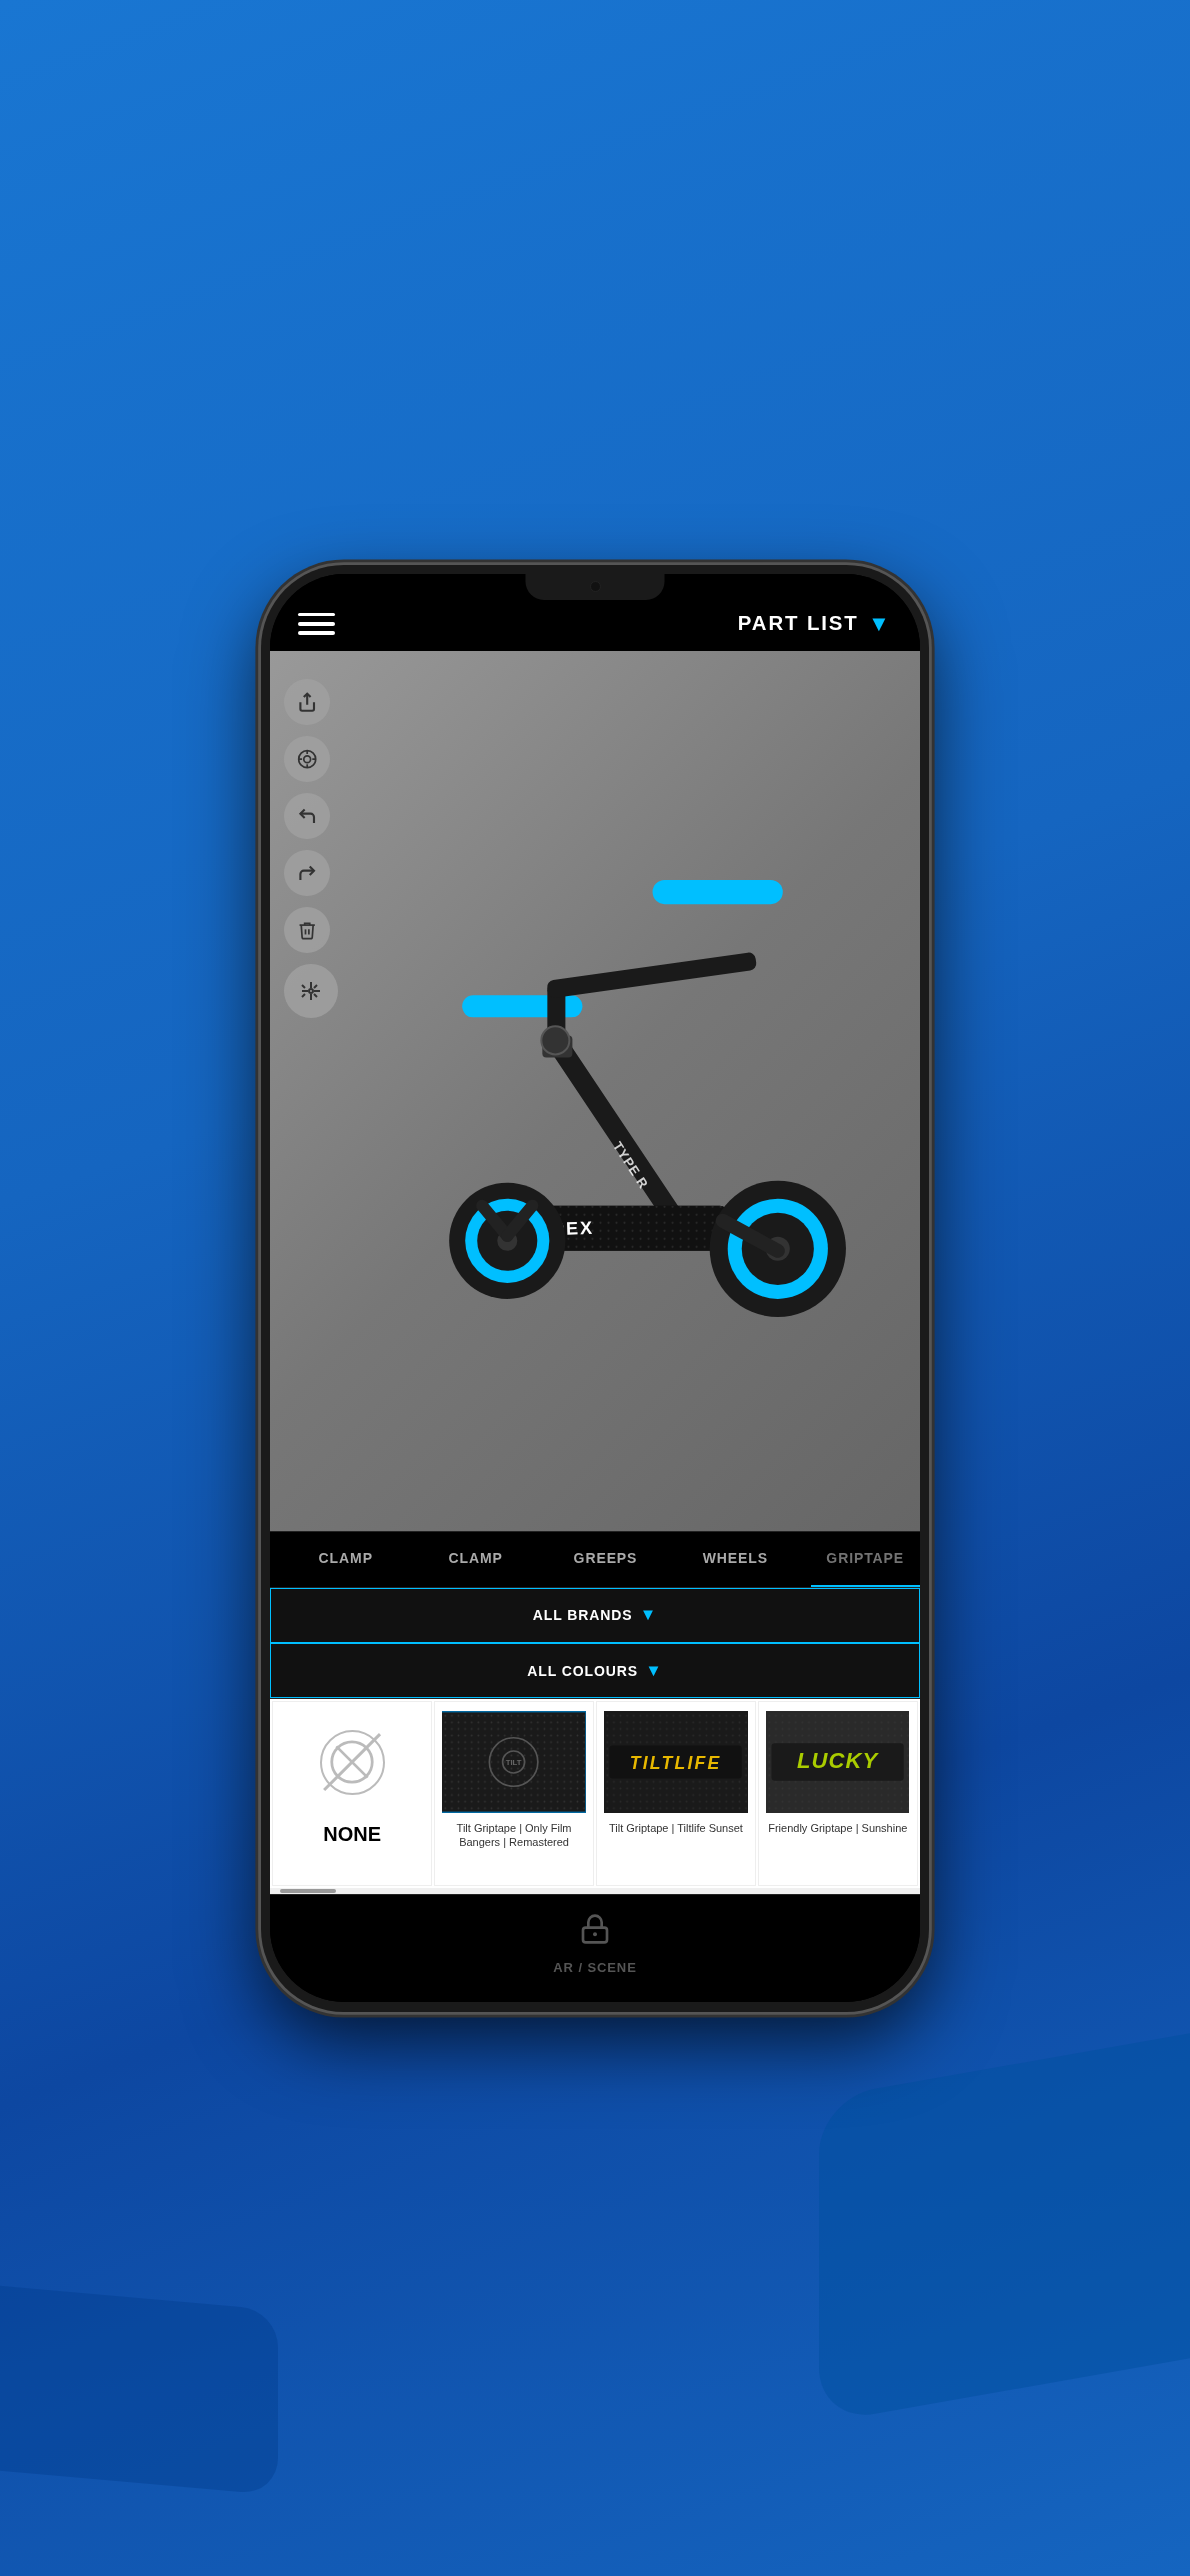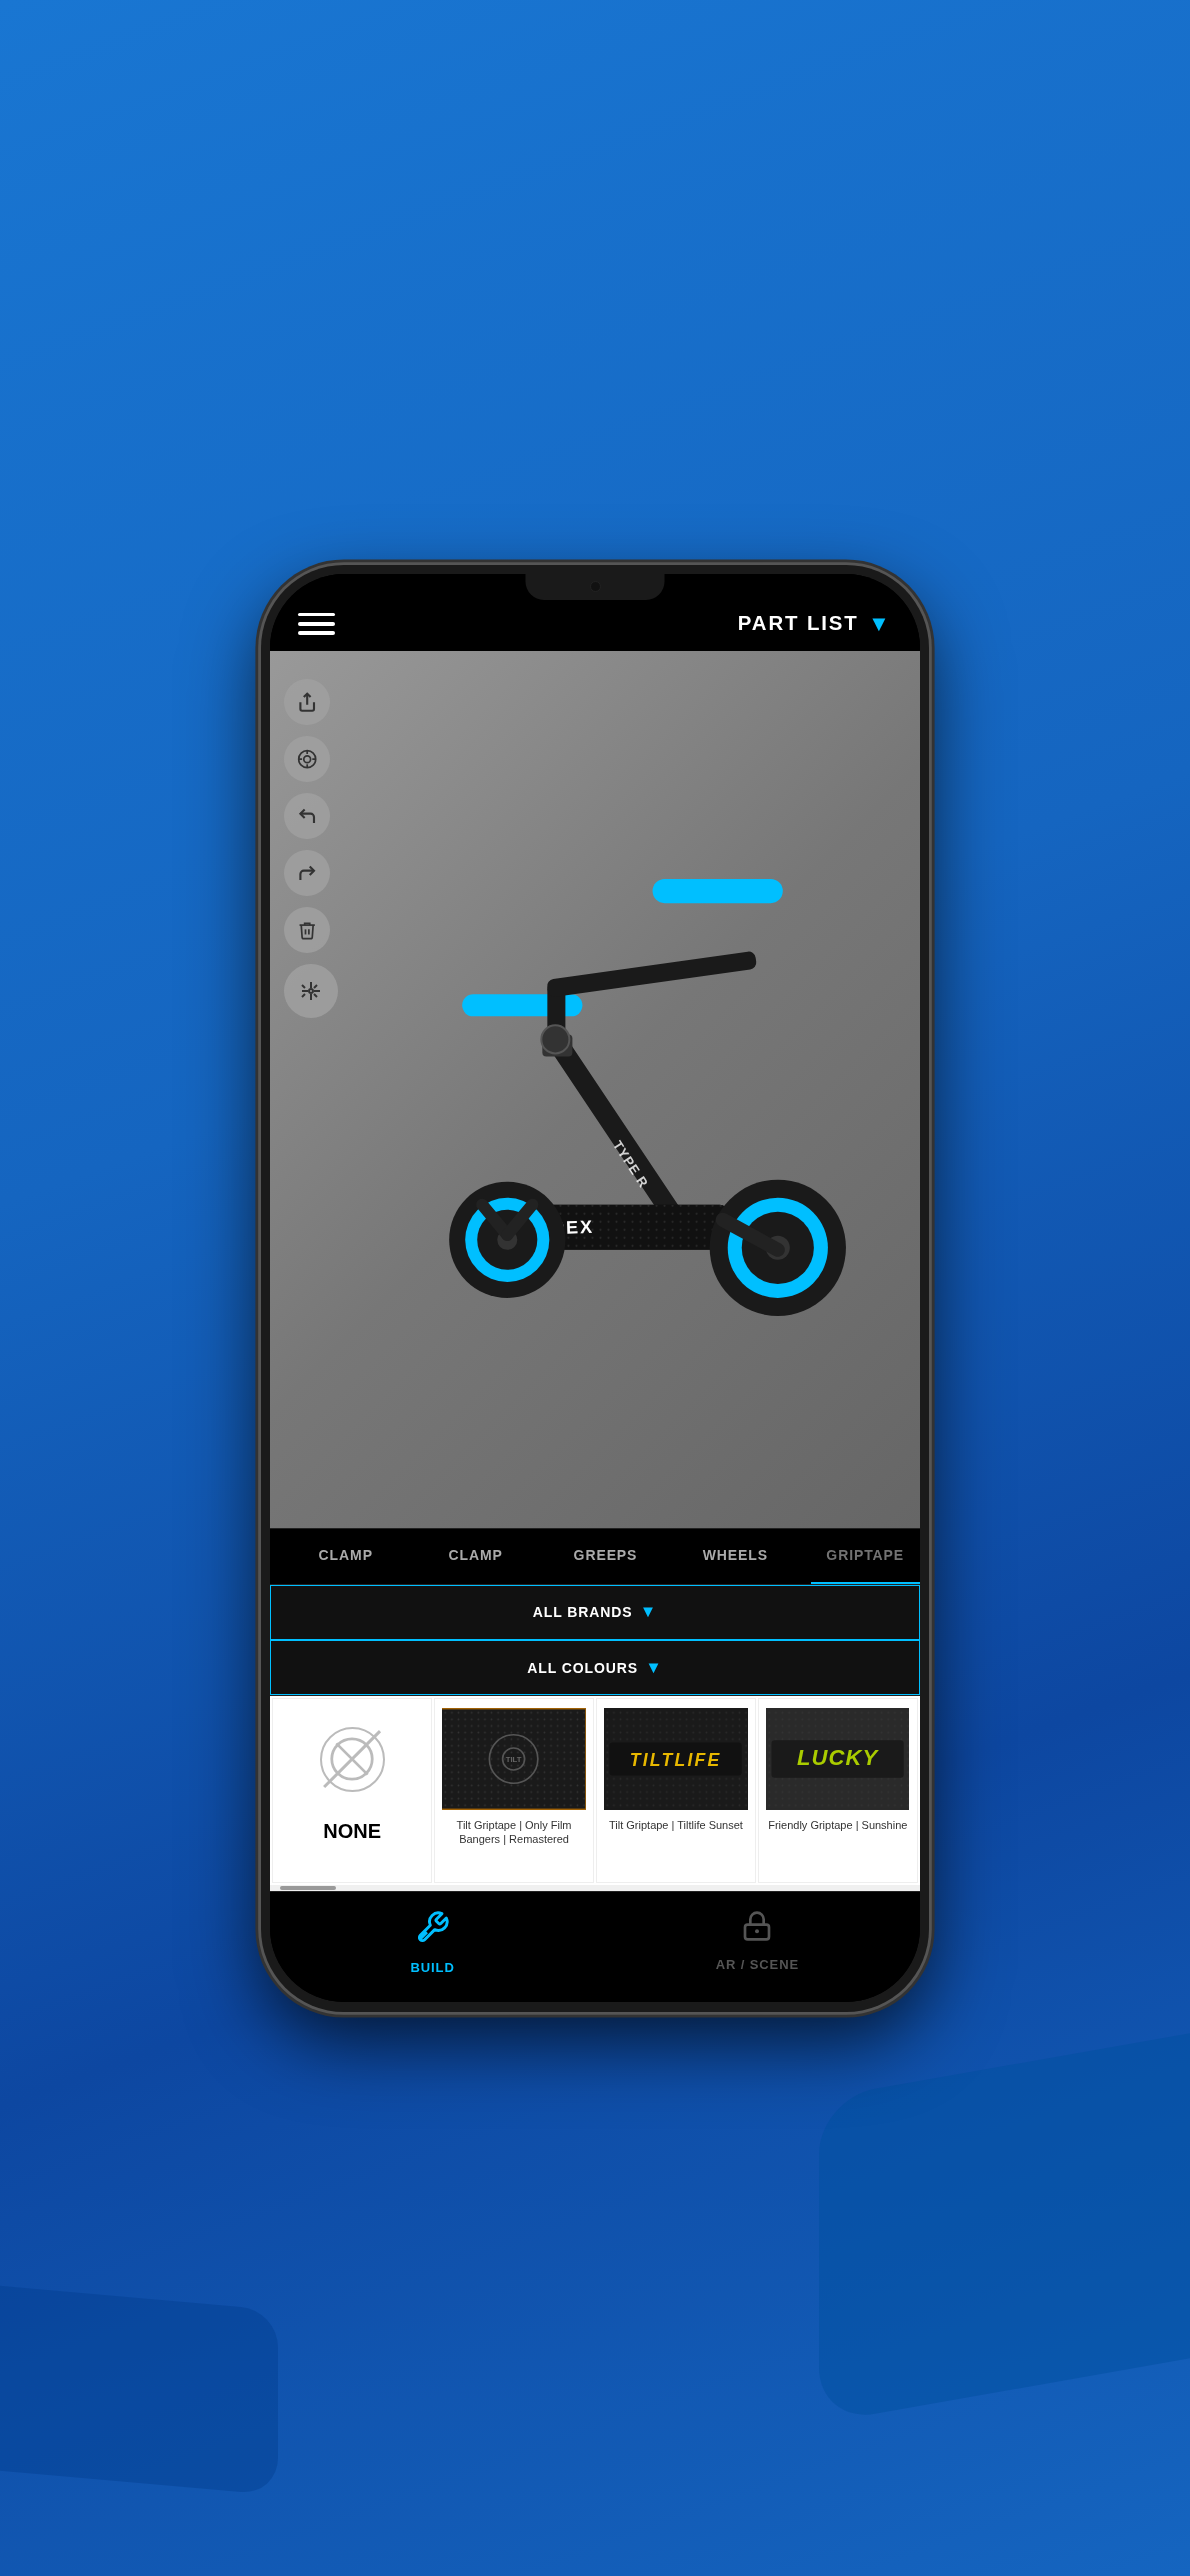--- a/index.html
+++ b/index.html
@@ -298,21 +298,21 @@
       height: 2.8px;
       background: #bbb;
       transform: rotate(-45deg);
       top: 50%;
       left: 50%;
       transform: translate(-50%, -50%) rotate(-45deg);
     }
     .product-img-black {
       width: 100%;
       height: 100%;
-      background: #a16207;
+      background: #0369a1;
       display: flex;
       align-items: center;
       justify-content: center;
       color: #fff;
       font-size: 10.2px;
       font-weight: 700;
       text-align: left;
     }
     .tilt-logo {
       background: #1a1a1a;
@@ -618,29 +618,20 @@
           <span class="product-name">Friendly Griptape | Sunshine</span>
         </div>
       </div>
 
       <div class="scroll-indicator">
         <div class="scroll-bar"></div>
       </div>
 
       <div class="bottom-nav">
         <div class="nav-item">
-          <span class="nav-icon">
-            <svg width="35" height="35" viewBox="0 0 24 24" fill="none">
-              <path d="M14.7 6.3a1 1 0 000 1.4l1.6 1.6a1 1 0 001.4 0l3.77-3.77a6 6 0 01-7.94 7.94l-6.91 6.91a2.12 2.12 0 01-3-3l6.91-6.91a6 6 0 017.94-7.94l-3.76 3.76z" stroke="#00BFFF" stroke-width="2" stroke-linecap="round" stroke-linejoin="round"></path>
-              <line x1="3" y1="20" x2="8" y2="15" stroke="#00BFFF" stroke-width="2.5"></line>
-            </svg>
-          </span>
-          <span class="nav-label">BUILD</span>
-        </div>
-        <div class="nav-item">
           <span class="nav-icon locked">
             <svg width="32" height="32" viewBox="0 0 24 24" fill="none">
               <rect x="3" y="11" width="18" height="11" rx="2" ry="2" stroke="#555" stroke-width="2"></rect>
               <path d="M7 11V7a5 5 0 0110 0v4" stroke="#555" stroke-width="2"></path>
               <circle cx="12" cy="16" r="1.5" fill="#555"></circle>
             </svg>
           </span>
           <span class="nav-label locked">AR / SCENE</span>
         </div>
       </div>

